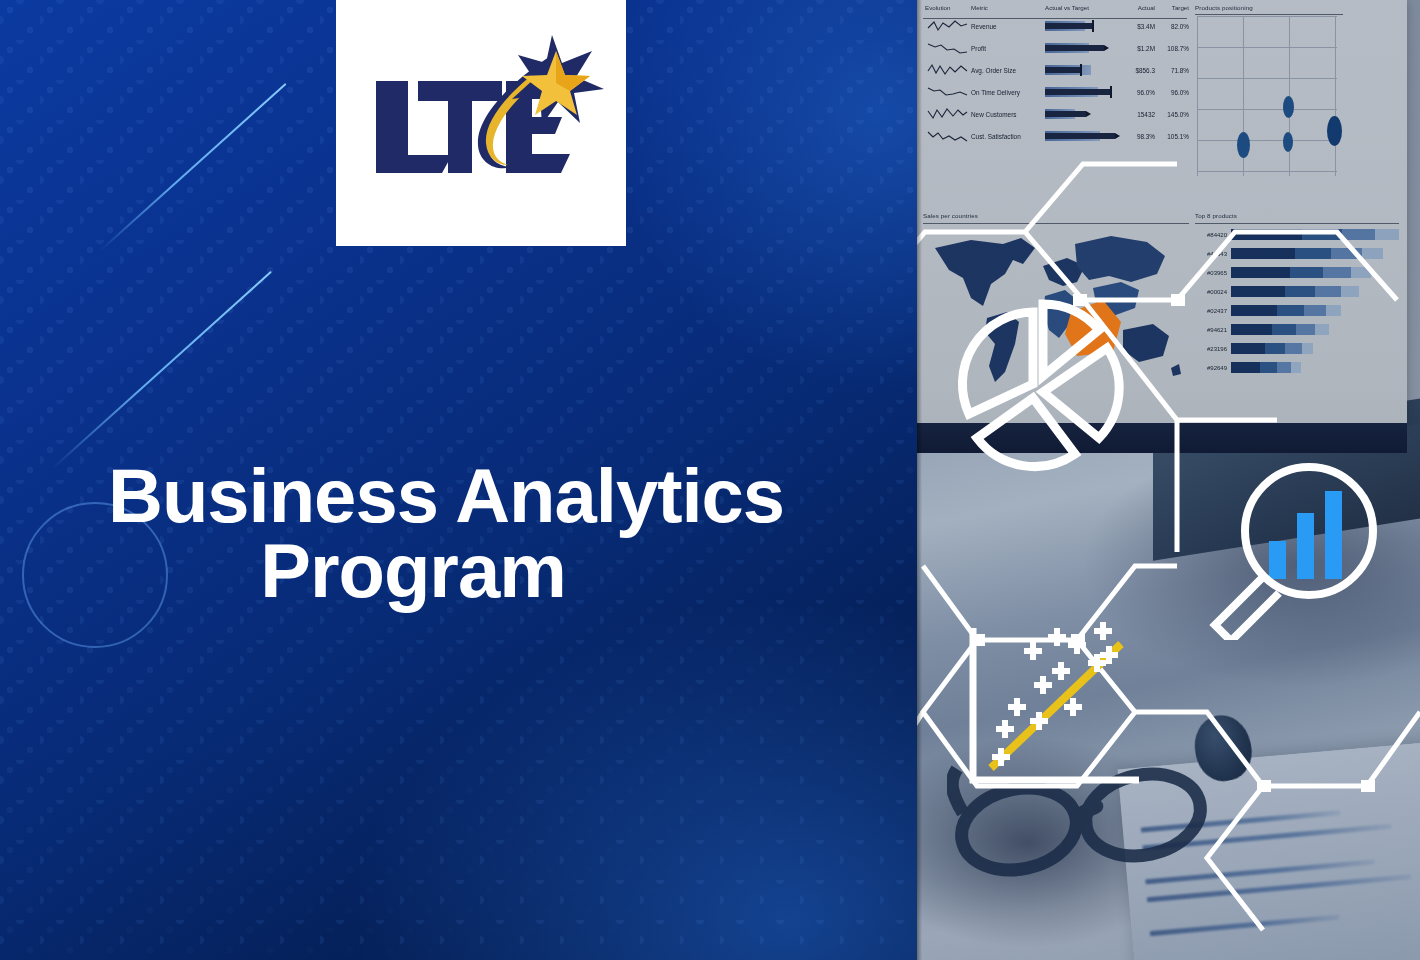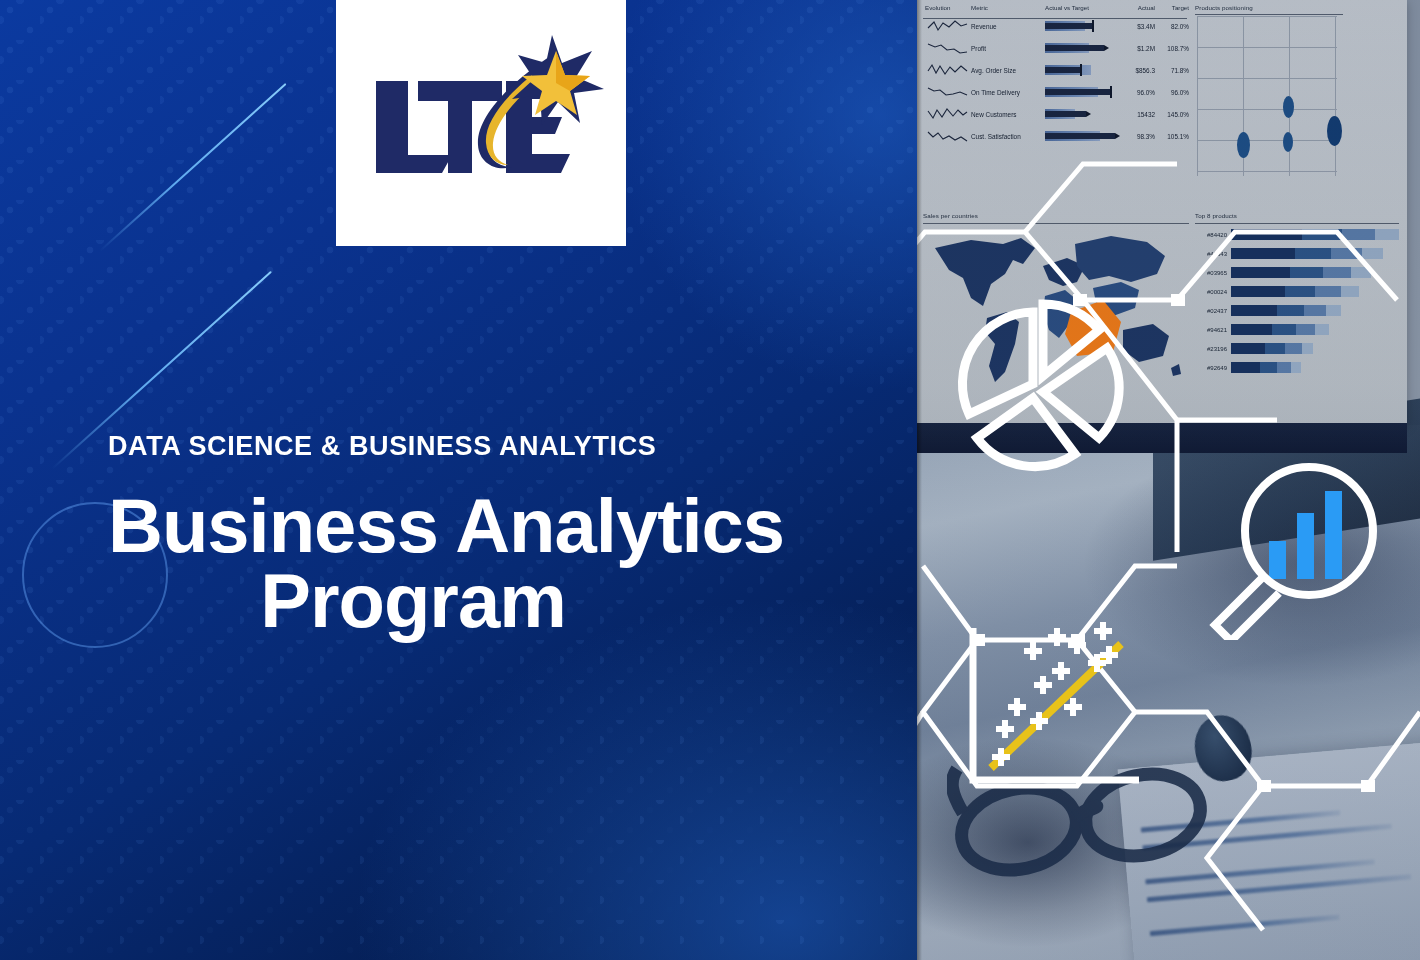--- a/index.html
+++ b/index.html
@@ -208,21 +208,20 @@
 <div id="stage">
 
   <div id="left-panel">
     <div id="hex-texture"></div>
     <div id="hex-texture2"></div>
     <div class="streak" id="streak-1"></div>
     <div class="streak" id="streak-2"></div>
     <div id="deco-ring"></div>
 
     <div id="text-block">
-      <div id="eyebrow">DATA SCIENCE &amp; BUSINESS ANALYTICS</div>
       <div id="headline">
         <span class="l1">Business Analytics</span>
         <span class="l2">Program</span>
       </div>
     </div>
   </div>
 
   <div id="logo-card">
     <svg id="logo-svg" viewBox="0 0 250 180">
 

